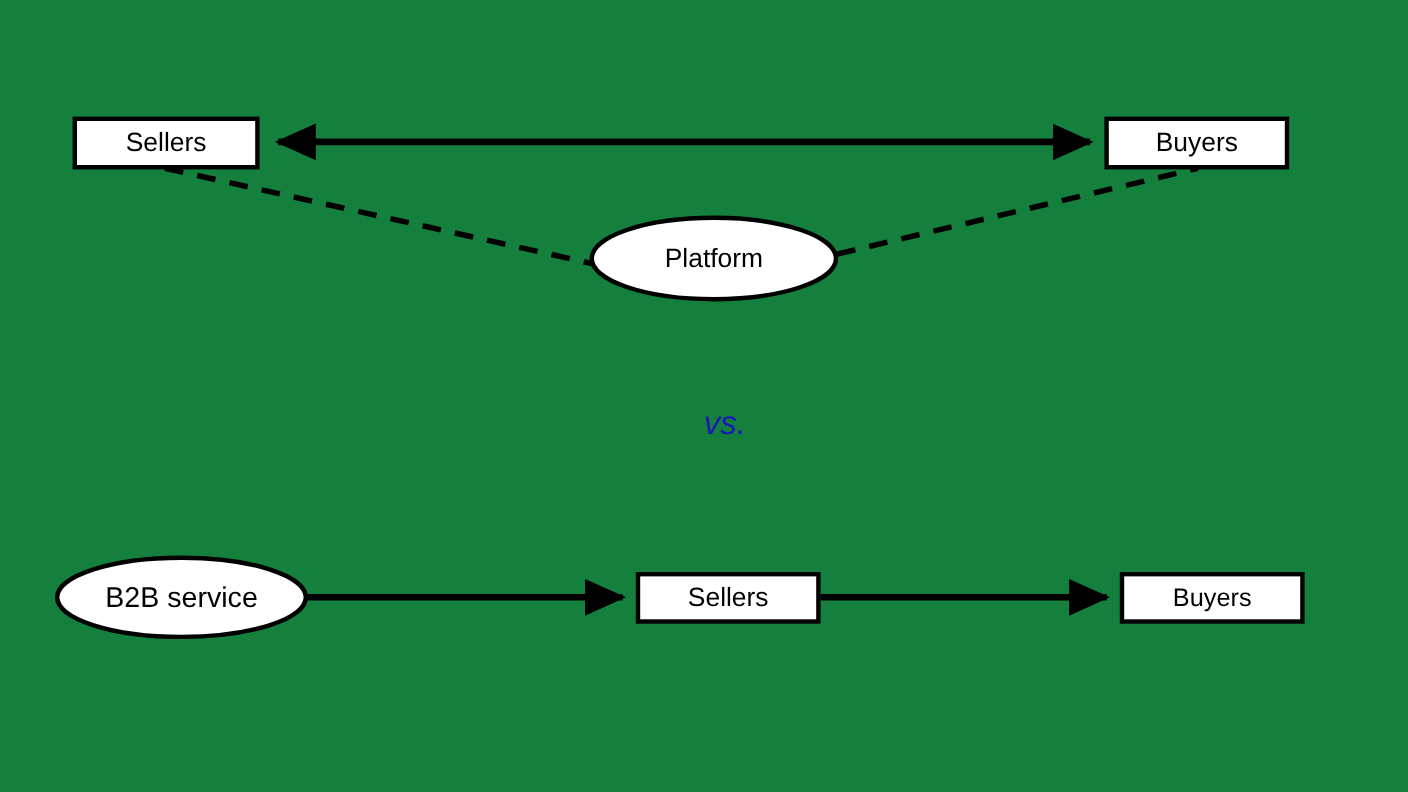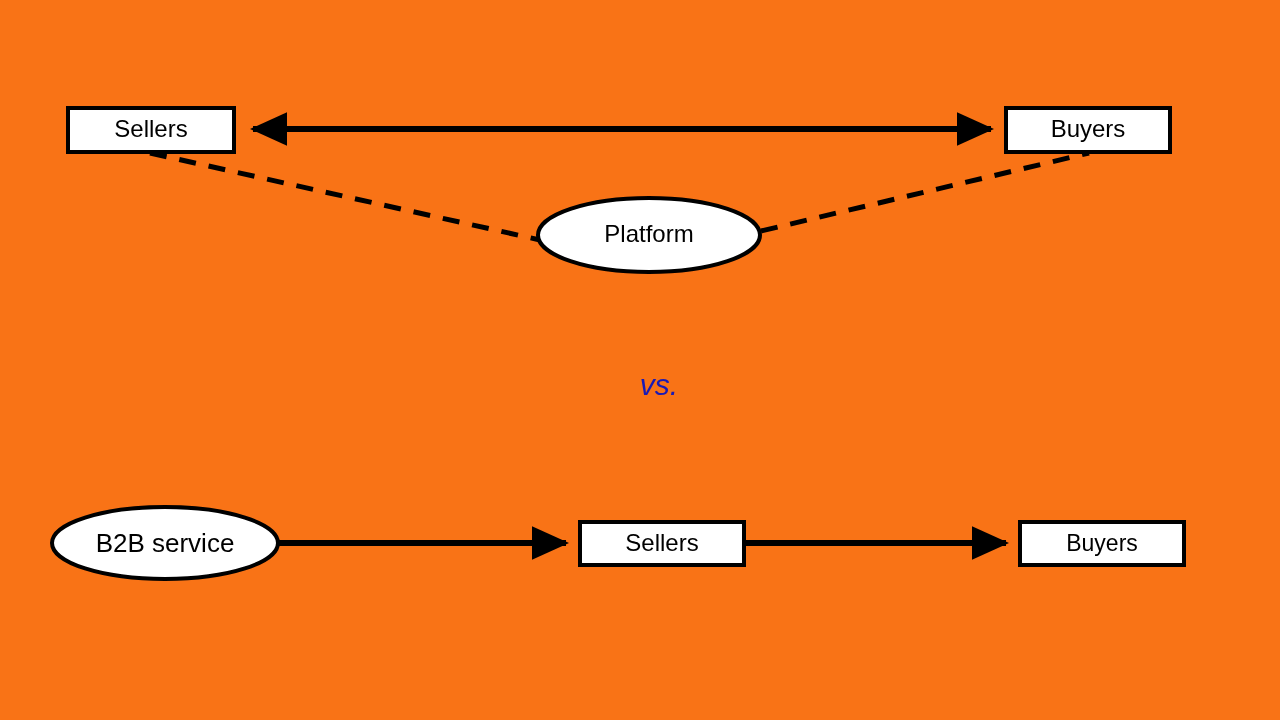--- a/index.html
+++ b/index.html
@@ -10,21 +10,21 @@
   body {
     width: 1280px;
     height: 720px;
     overflow: hidden;
     font-family: "Liberation Sans", sans-serif;
   }
   #diagram-root {
     position: relative;
     width: 1280px;
     height: 720px;
-    background: #f97316;
+    background: #15803d;
   }
   svg.canvas {
     position: absolute;
     top: 0;
     left: 0;
     width: 1280px;
     height: 720px;
   }
   .node-box {
     fill: #ffffff;

